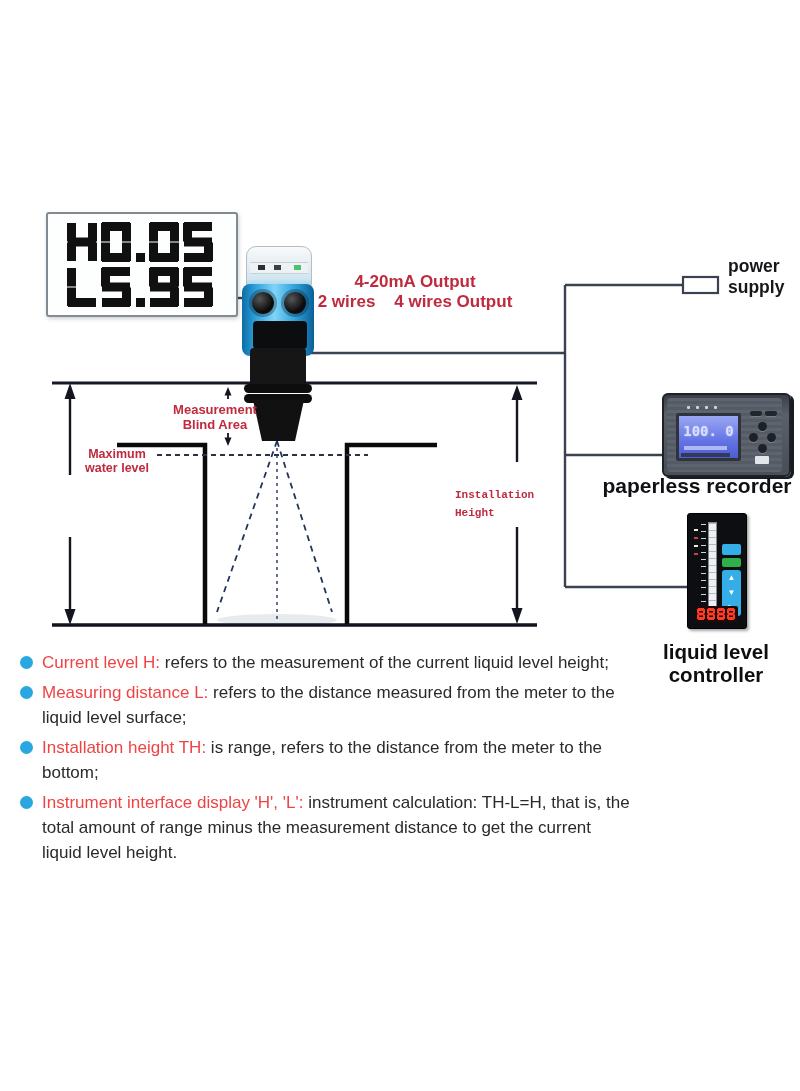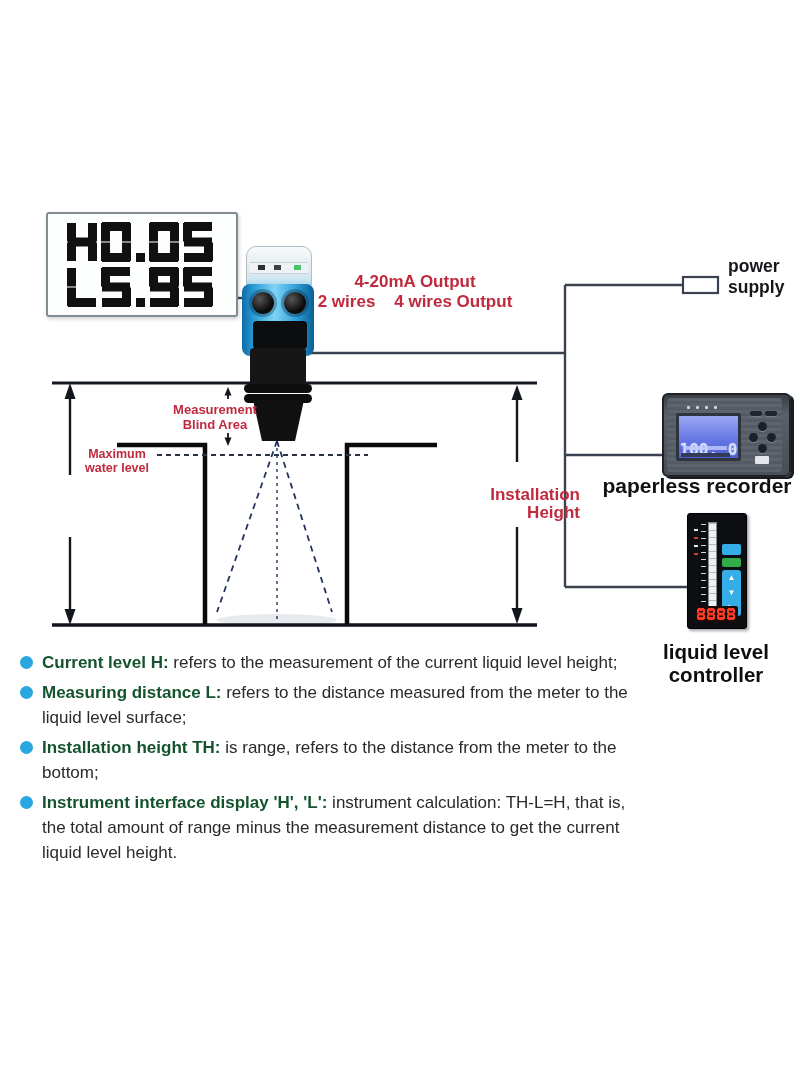--- a/index.html
+++ b/index.html
@@ -39,35 +39,35 @@
   .sensor-rib2{left:244px;top:394px;width:68px;height:9px;background:#0d0d0d;border-radius:5px;z-index:2;}
   .sensor-horn{left:243px;top:400px;z-index:2;}
 
   
   .red{color:#bf2a3e;font-weight:bold;}
   .lbl-output1{left:315px;top:272px;width:200px;text-align:center;font-size:17px;z-index:3;}
   .lbl-output2{left:300px;top:292px;width:230px;text-align:center;font-size:17px;z-index:3;}
   .lbl-blind{left:158px;top:402px;width:114px;text-align:center;font-size:13px;line-height:15px;z-index:3;}
   .lbl-maxwater{left:83px;top:447px;width:68px;text-align:center;font-size:12.5px;line-height:14px;z-index:3;}
   .lbl-range{left:14px;top:493px;width:175px;text-align:center;font-size:23px;z-index:3;}
-  .lbl-install{left:455px;top:486px;width:125px;text-align:right;font-size:17px;line-height:18px;z-index:3;}
+  .lbl-install{left:455px;top:486px;width:125px;text-align:left;font-size:11px;line-height:18px;z-index:3;font-family:Liberation Mono, monospace;}
 
   
   .lbl-power{left:728px;top:256px;width:70px;font-size:17.5px;font-weight:bold;color:#15171b;line-height:21px;z-index:3;}
 
   
   .recorder{left:662px;top:393px;width:125px;height:80px;border-radius:6px;z-index:2;
     background:linear-gradient(180deg,#3a3f46,#596069 25%,#4a5058 90%);
     border:2px solid #1e2126;box-shadow:3px 2px 0 #191c20;}
   .recorder-face{position:absolute;left:3px;top:3px;right:7px;bottom:3px;border-radius:4px;
     background:repeating-linear-gradient(180deg,#5d646e 0 3px,#545b65 3px 6px);}
   .recorder-screen{position:absolute;left:9px;top:15px;width:59px;height:42px;border-radius:2px;
     background:linear-gradient(180deg,#9aa7f3 0%,#6373e3 60%,#4d5ed2 100%);
     border:3px solid #2e333c;overflow:hidden;}
-  .screen-value{margin-top:24px;text-align:center;font-size:16px;font-weight:bold;color:#d9e0fd;
+  .screen-value{margin-top:7px;text-align:center;font-size:14px;font-weight:bold;color:#d9e0fd;
     font-family:"DejaVu Sans Mono",monospace;text-shadow:0 0 2px #aebafc;}
   .screen-bar{position:absolute;left:5px;bottom:8px;width:43px;height:4px;background:#c3ccfa;opacity:.8;}
   .screen-strip{position:absolute;left:2px;bottom:1px;width:49px;height:4px;background:#333a58;}
   .rec-dot{position:absolute;width:3px;height:3px;background:#cfd5da;border-radius:1px;}
   .rec-pill{position:absolute;width:12px;height:5px;background:#22262c;border-radius:2px;box-shadow:0 1px 0 #767d86;}
   .rec-btn{position:absolute;width:9px;height:9px;border-radius:50%;background:#1d2127;box-shadow:0 1px 0 #7a828c;}
   .rec-usb{position:absolute;width:14px;height:8px;background:#e2e6ea;border-radius:1px;}
   .lbl-recorder{left:597px;top:474px;width:200px;text-align:center;font-size:21px;font-weight:bold;color:#101114;z-index:3;}
 
   
@@ -86,21 +86,21 @@
   .ctl-display{position:absolute;left:8px;top:92px;width:42px;height:16px;background:#1c0b08;border-radius:2px;
     display:flex;align-items:center;justify-content:center;}
   .lbl-controller{left:616px;top:640px;width:200px;text-align:center;font-size:20.5px;font-weight:bold;
     color:#0d0e10;line-height:23px;z-index:3;}
 
   
   .bullets{left:14px;top:650px;width:640px;z-index:3;}
   .bullet{display:flex;align-items:flex-start;margin-bottom:5px;}
   .bullet-dot{flex:0 0 13px;width:13px;height:13px;border-radius:50%;background:#2aa7e0;margin:6px 9px 0 6px;}
   .bullet-body{width:588px;font-size:17px;line-height:25px;color:#2a2a2c;}
-  .bullet-lead{color:#14532d;font-weight:bold;}
+  .bullet-lead{color:#ef4444;font-weight:normal;}
 </style>
 </head>
 <body>
 
 <div class="canvas">
 
   <svg class="abs linework" width="800" height="1091" viewBox="0 0 800 1091">
 
     <g stroke="#3a4150" stroke-width="2.4" fill="none">
       <path d="M230 298 H246"></path>

